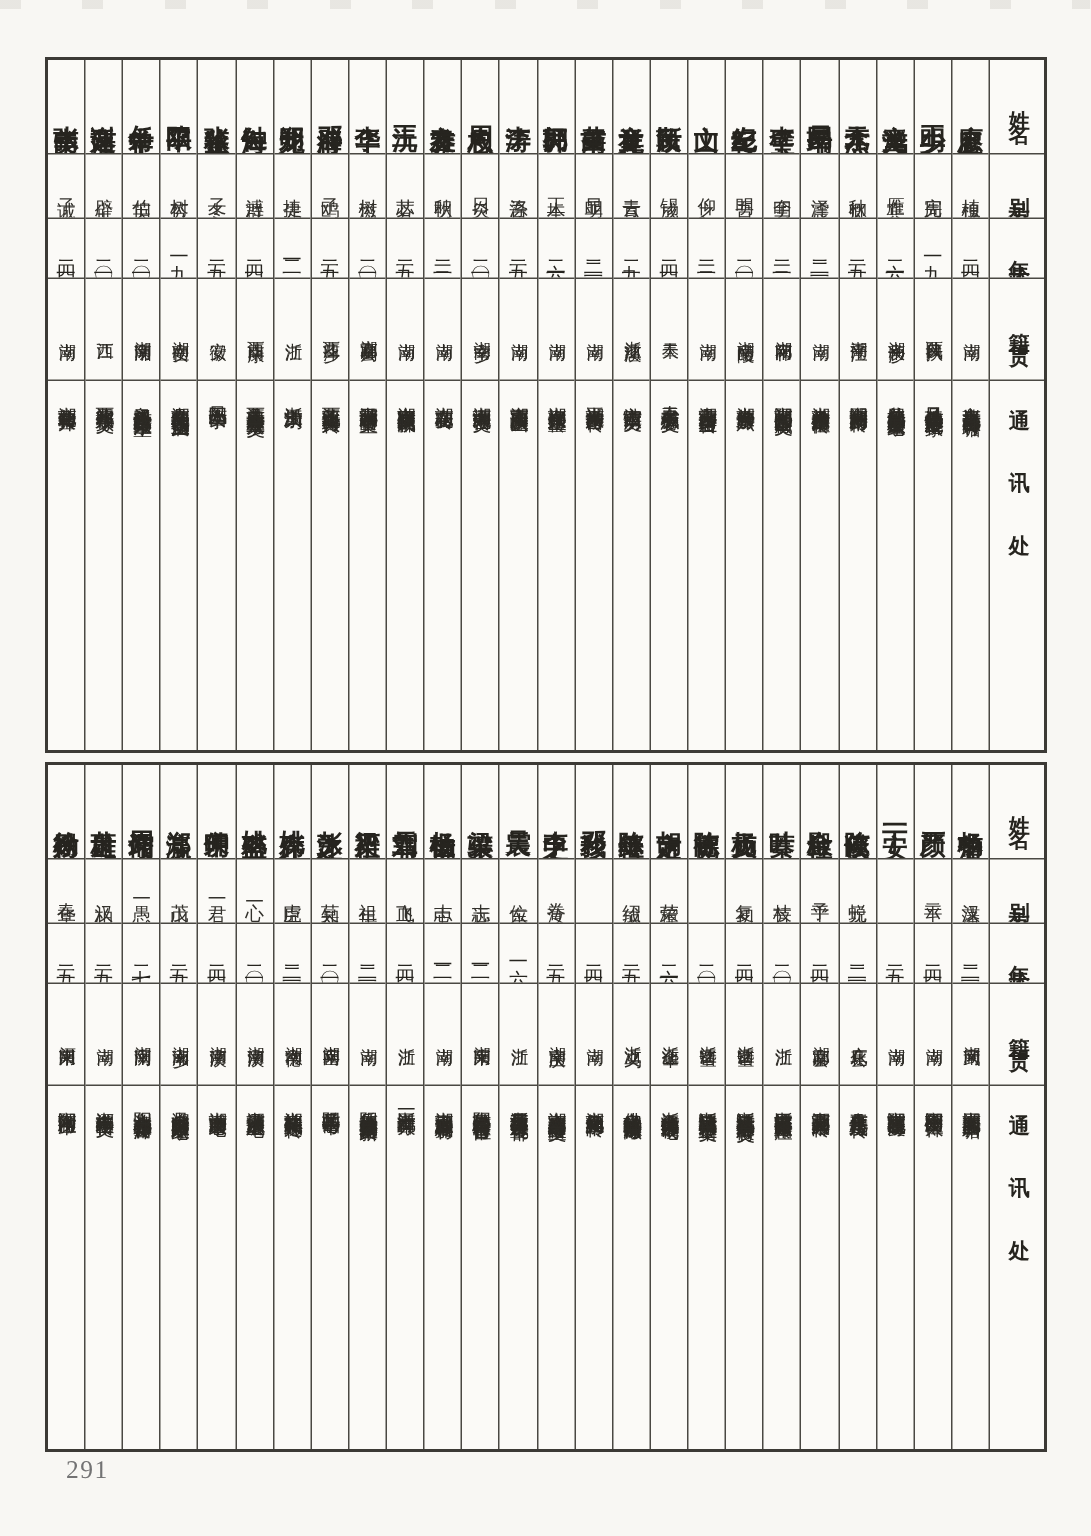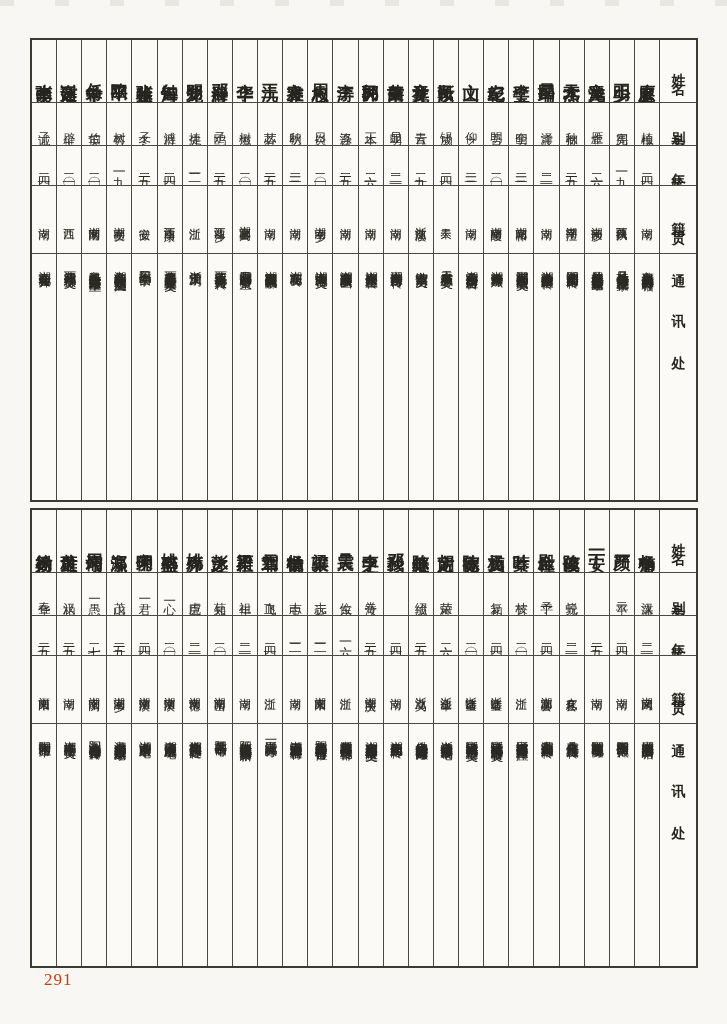--- a/index.html
+++ b/index.html
@@ -46,21 +46,21 @@
   .t-name   {font-size:17px;font-weight:700;letter-spacing:1px;}
   .t-alias  {font-size:12.5px;letter-spacing:2px;color:#33312c;}
   .t-age    {font-size:13px;letter-spacing:2px;}
   .t-origin {font-size:11.5px;letter-spacing:1px;line-height:1.05;color:#2c2a25;}
   .t-contact{font-size:12.5px;line-height:1.1;letter-spacing:0.5px;color:#2c2a25;}
   .h-name,.h-origin{font-size:14px;font-weight:700;letter-spacing:9px;}
   .h-alias,.h-age{font-size:14px;font-weight:700;letter-spacing:4px;}
   .h-contact{font-size:14px;font-weight:700;letter-spacing:42px;}
   #page-number{
     position:absolute;left:44px;top:970px;
-    font-size:17px;letter-spacing:1px;color:#c2410c;
+    font-size:17px;letter-spacing:1px;color:#737373;
     font-family:"Liberation Serif","DejaVu Serif",serif;
   }
 </style>
 </head>
 <body>
 
 <div class="scan-edge"></div>
 
 <div id="table-top" class="roster">
     <div class="col header-col">

